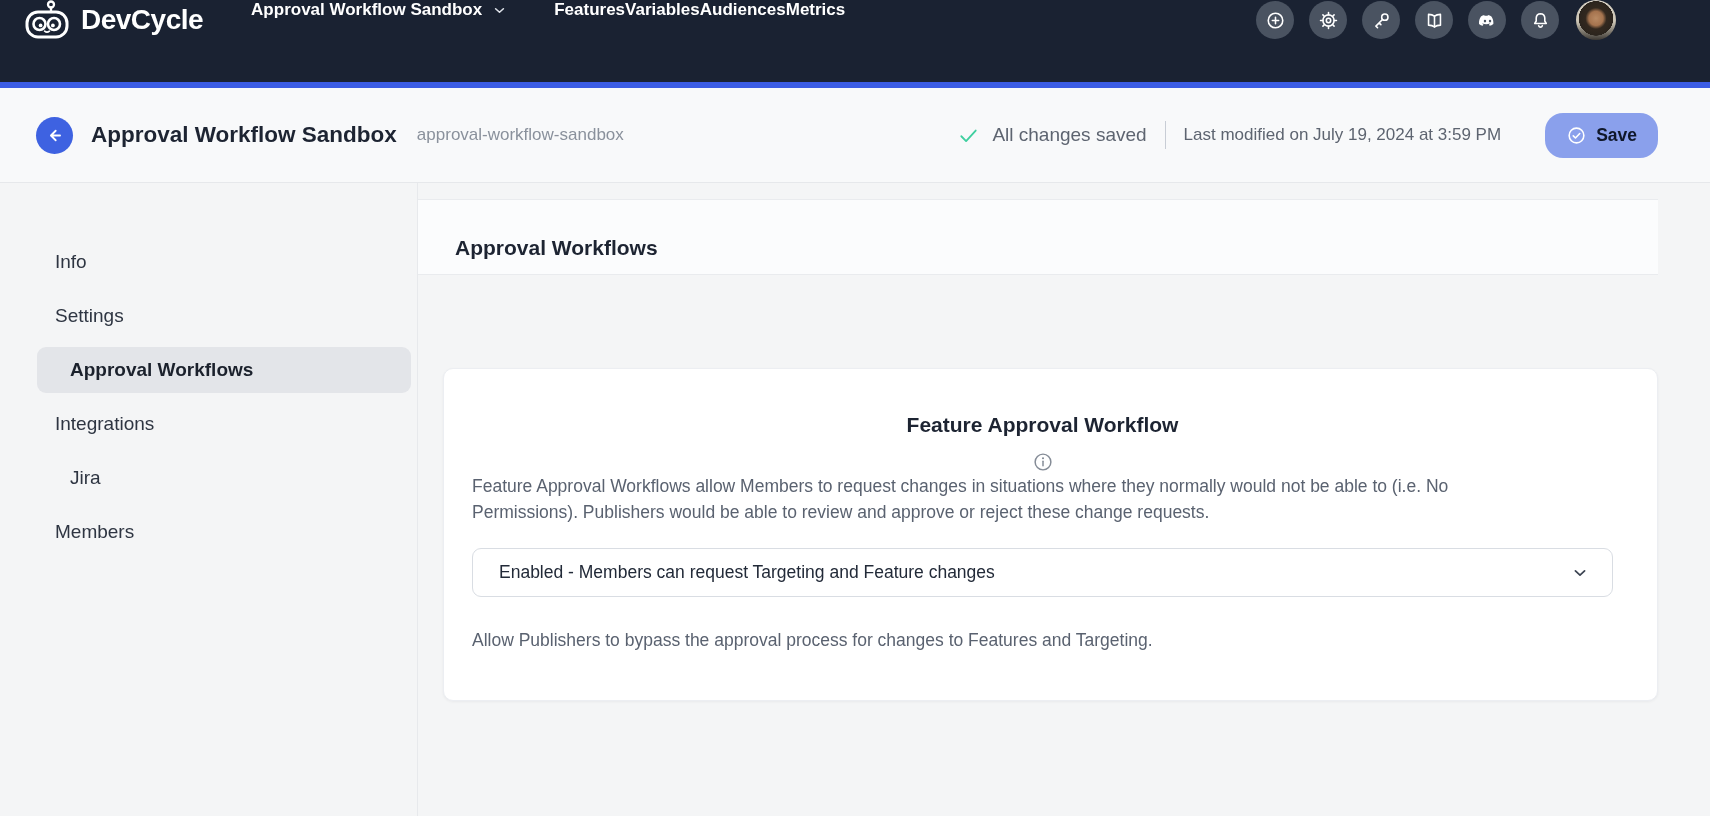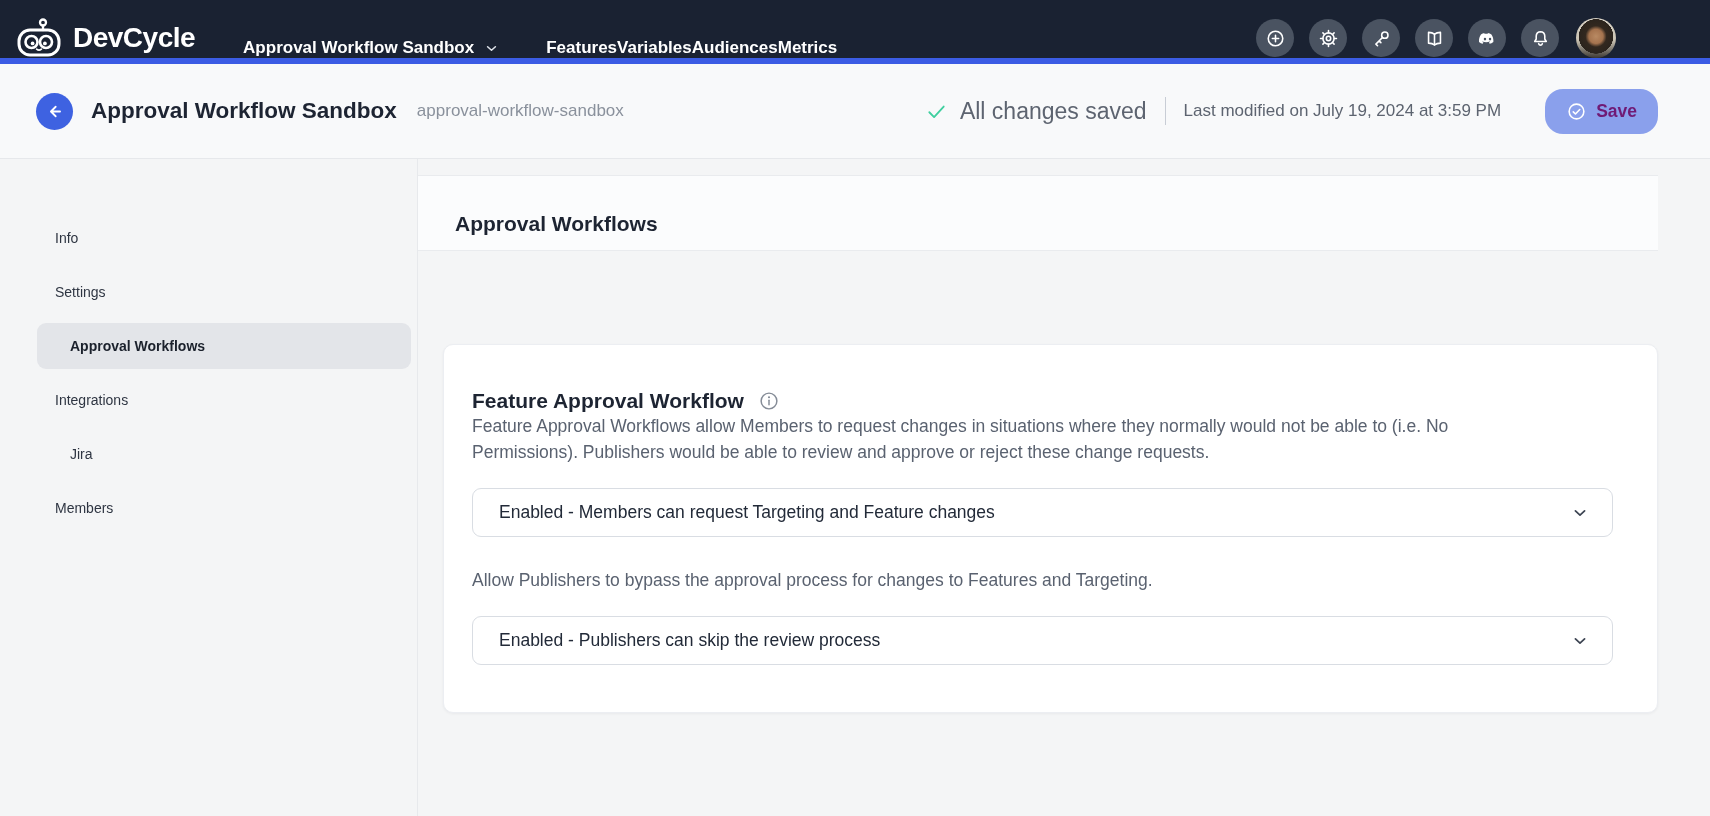--- a/index.html
+++ b/index.html
@@ -1,21 +1,21 @@
 <!DOCTYPE html>
 <html><head>
 <meta charset="utf-8">
 <style>
   * { box-sizing: border-box; margin: 0; padding: 0; }
   html, body { width: 1710px; height: 816px; overflow: hidden; }
   body { font-family: "Liberation Sans", "DejaVu Sans", sans-serif; background: #f4f5f6; }
   .page { width: 1710px; height: 816px; display: flex; flex-direction: column; }
 
   
-  .topnav { height: 58px; background: #1a2232; display: flex; align-items: flex-end; padding-left: 16px; flex: 0 0 auto; }
+  .topnav { height: 82px; background: #1a2232; display: flex; align-items: flex-start; padding-left: 24px; flex: 0 0 auto; }
   .topnav svg { stroke: #fff; fill: none; stroke-linecap: round; stroke-linejoin: round; }
   .brand { display: flex; align-items: center; gap: 11px; cursor: pointer; }
   .brand-name { color: #fff; font-size: 28px; font-weight: 700; letter-spacing: -0.5px; }
   .proj-sel { background: none; border: none; color: #fff; display: flex; align-items: center; gap: 9px;
               font-size: 17px; font-weight: 700; margin-left: 48px; cursor: pointer;
               font-family: inherit; }
   .proj-sel .chev { width: 17px; height: 17px; stroke-width: 2.2; stroke: #dfe3ea; }
   .navlinks { display: flex; margin-left: 46px; }
   .navlink { color: #fff; font-size: 17px; font-weight: 600; text-decoration: none; cursor: pointer; }
   .navicons { margin-left: auto; margin-right: 94px; display: flex; align-items: center; gap: 15px; }
@@ -30,46 +30,46 @@
   .accent { height: 6px; background: #3b5ce4; flex: 0 0 auto; }
 
   
   .phead { height: 95px; background: #f8f9fa; border-bottom: 1px solid #e6e8eb; display: flex;
            align-items: center; padding: 0 52px 0 36px; flex: 0 0 auto; }
   .back-btn { width: 37px; height: 37px; border-radius: 50%; background: #3e62e1; border: none;
               display: flex; align-items: center; justify-content: center; cursor: pointer; flex: 0 0 auto; }
   .back-btn svg { width: 19px; height: 19px; stroke: #fff; fill: none; stroke-width: 2.3; stroke-linecap: round; stroke-linejoin: round; }
   .phead h1 { font-size: 22.5px; font-weight: 700; color: #1d2432; margin-left: 18px; }
   .slug { font-size: 17px; color: #8a919c; margin-left: 20px; }
-  .saved { margin-left: auto; display: flex; align-items: center; gap: 12px; font-size: 23px; color: #5d6470; }
+  .saved { margin-left: auto; display: flex; align-items: center; gap: 12px; font-size: 19px; color: #5d6470; }
   .saved svg { width: 23px; height: 23px; stroke: #3fcf9f; fill: none; stroke-width: 1.9; stroke-linecap: round; stroke-linejoin: round; }
   .vdiv { width: 1px; height: 28px; background: #c8cdd5; margin: 0 18px; }
   .modified { font-size: 17px; color: #5d6470; }
   .save-btn { margin-left: 44px; height: 45px; padding: 0 21px; border: none; border-radius: 18px;
-              background: #8aa0ec; color: #701a75; font-size: 17.5px; font-weight: 600; font-family: inherit;
+              background: #8aa0ec; color: #0f172a; font-size: 17.5px; font-weight: 600; font-family: inherit;
               display: flex; align-items: center; gap: 9px; cursor: pointer; }
   .save-btn svg { width: 21px; height: 21px; stroke: #fff; fill: none; stroke-width: 1.8; stroke-linecap: round; stroke-linejoin: round; }
 
   
   .bodyrow { flex: 1; display: flex; min-height: 0; }
   .sidebar { width: 418px; flex: 0 0 auto; border-right: 1px solid #e7e9ec; padding-top: 56px; }
   .side-item { height: 46px; margin: 0 6px 8px 37px; display: flex; align-items: center;
-               padding-left: 18px; border-radius: 9px; font-size: 14px; color: #2e3542; cursor: pointer; }
+               padding-left: 18px; border-radius: 9px; font-size: 19px; color: #2e3542; cursor: pointer; }
   .side-item.sub { padding-left: 33px; }
   .side-item.active { background: #e3e5e9; font-weight: 700; color: #1b212c; }
 
   .main { flex: 1; padding-right: 52px; min-width: 0; }
   .section-head { margin-top: 16px; height: 76px; background: #fbfcfd; border-top: 1px solid #e9ebee;
                   border-bottom: 1px solid #e9ebee; display: flex; align-items: flex-end;
                   padding: 0 0 14px 37px; }
   .section-head h2 { font-size: 21px; font-weight: 700; color: #1d2432; }
 
   .card { margin: 93px 0 0 25px; background: #fff; border: 1px solid #eceef2; border-radius: 10px;
           padding: 44px 44px 47px 28px; box-shadow: 0 1px 3px rgba(16,24,40,0.05); }
-  .card-title-row { display: flex; align-items: center; gap: 14px; }
+  .card-title-row { display: flex; align-items: center; gap: 14px; flex-direction: column; }
   .card-title-row h3 { font-size: 21px; font-weight: 700; color: #1d2432; }
   .info-icon { width: 22px; height: 22px; stroke: #848b96; fill: none; stroke-width: 1.6;
                stroke-linecap: round; cursor: pointer; }
   .info-icon .dot { fill: #848b96; stroke: none; }
   .desc { font-size: 17.5px; line-height: 26px; color: #5a6270; max-width: 1060px; }
   .label2 { margin-top: 30px; }
   .selectbox { margin-top: 23px; width: 100%; height: 49px; background: #fff; border: 1.5px solid #d9dde3;
                border-radius: 9px; display: flex; align-items: center; justify-content: space-between;
                padding: 0 22px 0 26px; font-size: 17.5px; color: #222a38; font-family: inherit; cursor: pointer; }
   .selectbox .selchev { width: 20px; height: 20px; stroke: #3c4452; fill: none; stroke-width: 2.1;
@@ -222,22 +222,16 @@
 
         <button class="selectbox">
           <span>Enabled - Members can request Targeting and Feature changes</span>
           <svg class="selchev" viewBox="0 0 24 24">
               <path d="M6.5 9.5l5.5 5 5.5-5"></path>
             </svg>
         </button>
 
         <p class="desc label2">Allow Publishers to bypass the approval process for changes to Features and Targeting.</p>
 
-        <button class="selectbox">
-          <span>Enabled - Publishers can skip the review process</span>
-          <svg class="selchev" viewBox="0 0 24 24">
-              <path d="M6.5 9.5l5.5 5 5.5-5"></path>
-            </svg>
-        </button>
       </section>
     </main>
   </div>
 </div>
 
 </body></html>

